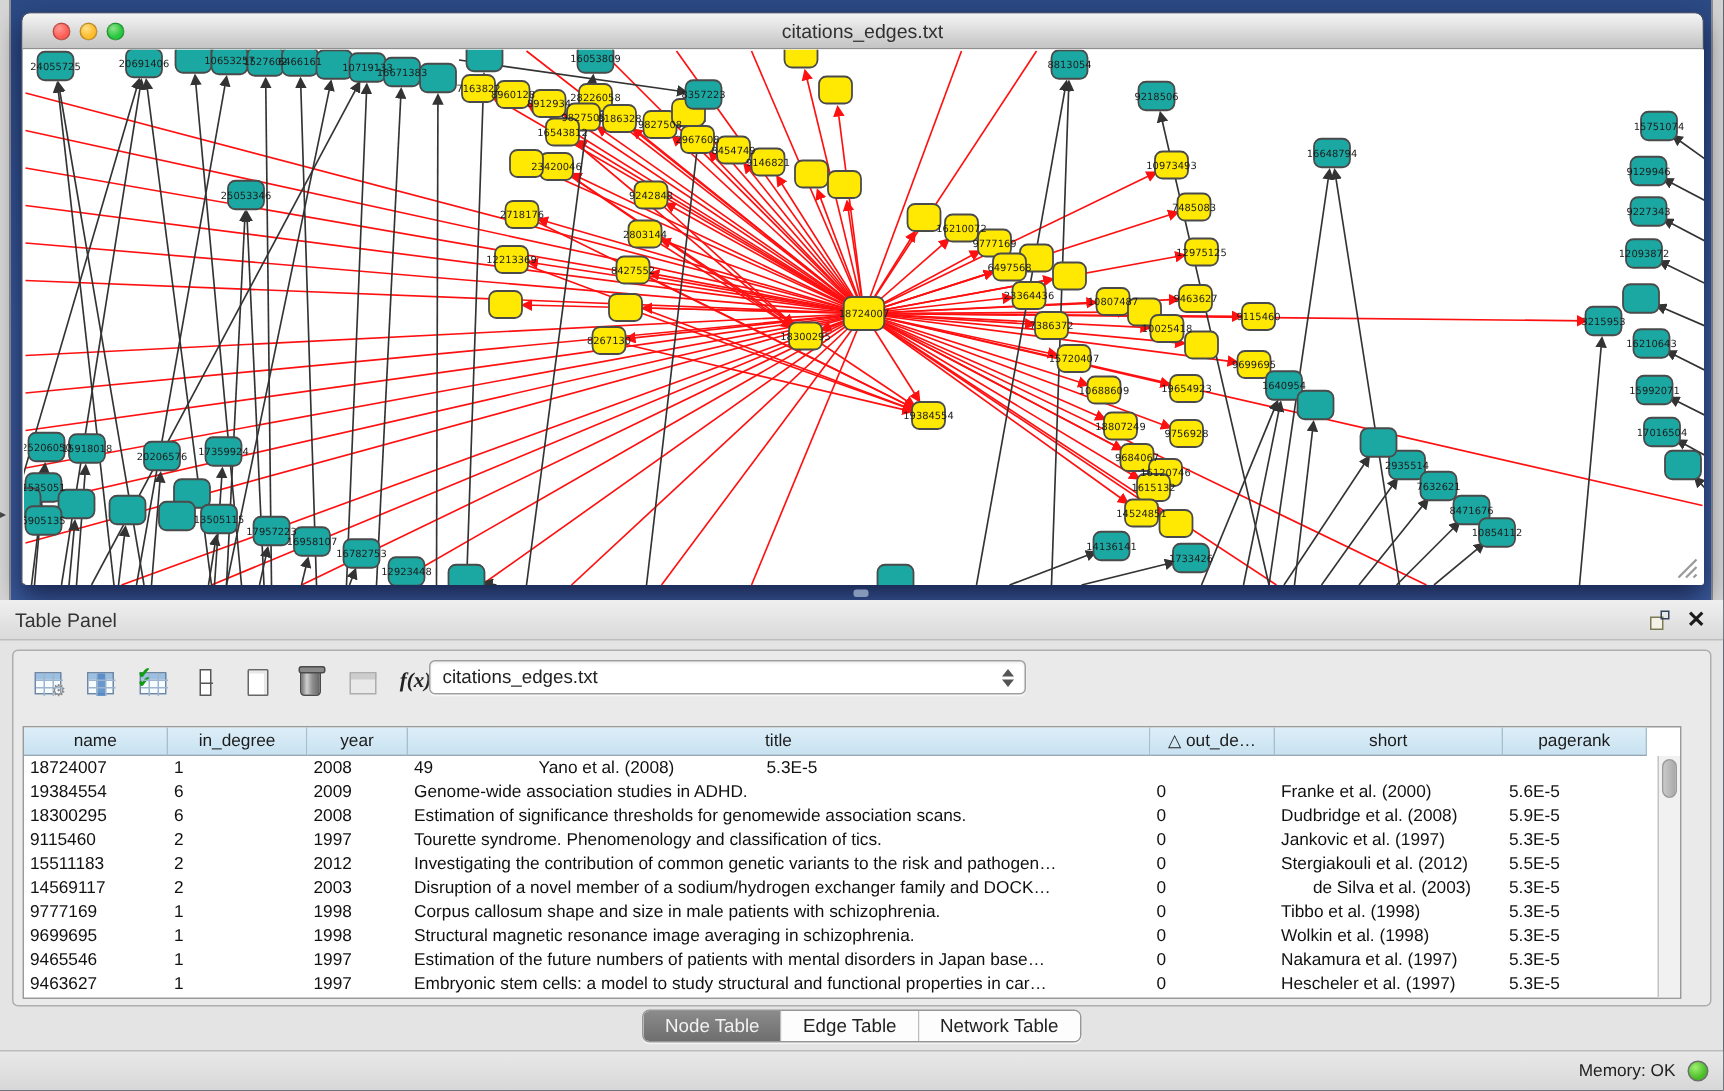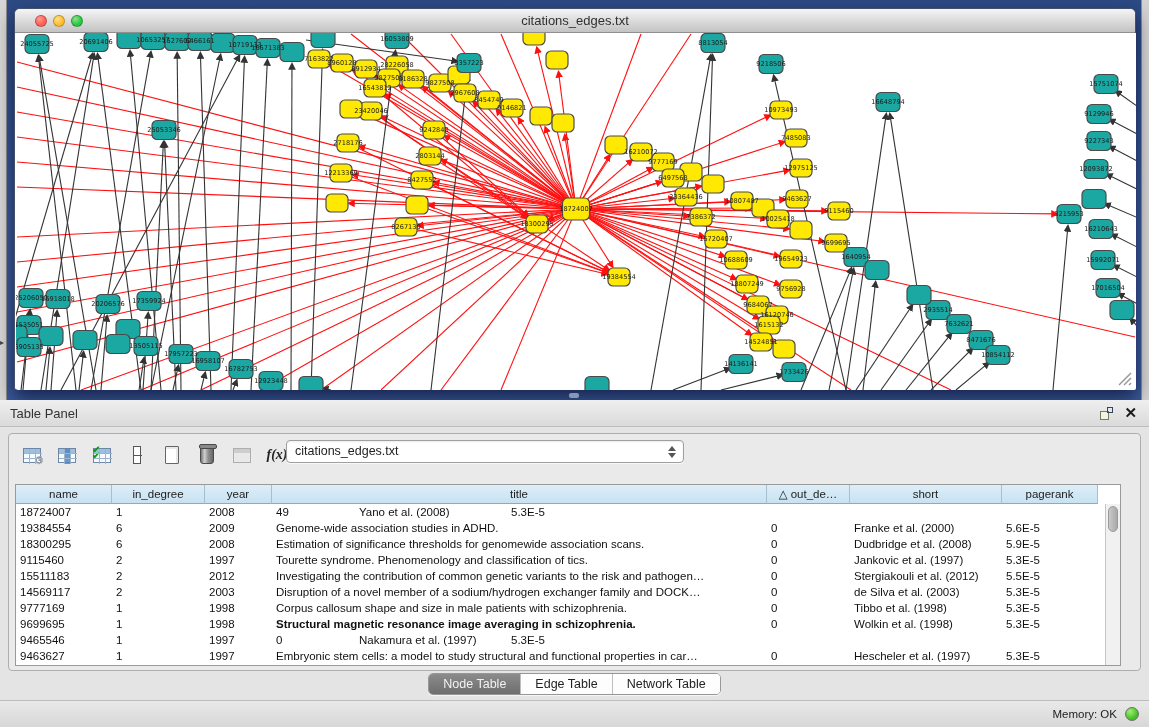--- a/index.html
+++ b/index.html
@@ -581,45 +581,46 @@
               <div class="td" style="width: 83px;">0</div>
               <div class="td" style="width: 152px;">Stergiakouli et al. (2012)</div>
               <div class="td" style="width: 96px;">5.5E-5</div>
             </div>
             <div class="tr">
               <div class="td" style="width: 96px;">14569117</div>
               <div class="td" style="width: 93px;">2</div>
               <div class="td" style="width: 67px;">2003</div>
               <div class="td" style="width: 495px;">Disruption of a novel member of a sodium/hydrogen exchanger family and DOCK…</div>
               <div class="td" style="width: 83px;">0</div>
-              <div class="td" style="width: 152px;">de Silva et al. (2003)</div>
+              <div class="td" style="width: 152px; text-align: center;">de Silva et al. (2003)</div>
               <div class="td" style="width: 96px;">5.3E-5</div>
             </div>
             <div class="tr">
               <div class="td" style="width: 96px;">9777169</div>
               <div class="td" style="width: 93px;">1</div>
               <div class="td" style="width: 67px;">1998</div>
               <div class="td" style="width: 495px;">Corpus callosum shape and size in male patients with schizophrenia.</div>
               <div class="td" style="width: 83px;">0</div>
               <div class="td" style="width: 152px;">Tibbo et al. (1998)</div>
               <div class="td" style="width: 96px;">5.3E-5</div>
             </div>
             <div class="tr">
               <div class="td" style="width: 96px;">9699695</div>
               <div class="td" style="width: 93px;">1</div>
               <div class="td" style="width: 67px;">1998</div>
-              <div class="td" style="width: 495px; font-weight: bold;">Structural magnetic resonance image averaging in schizophrenia.</div>
+              <div class="td" style="width: 495px;">Structural magnetic resonance image averaging in schizophrenia.</div>
               <div class="td" style="width: 83px;">0</div>
               <div class="td" style="width: 152px;">Wolkin et al. (1998)</div>
               <div class="td" style="width: 96px;">5.3E-5</div>
             </div>
             <div class="tr">
               <div class="td" style="width: 96px;">9465546</div>
               <div class="td" style="width: 93px;">1</div>
               <div class="td" style="width: 67px;">1997</div>
+              <div class="td" style="width: 495px;">Estimation of the future numbers of patients with mental disorders in Japan base…</div>
               <div class="td" style="width: 83px;">0</div>
               <div class="td" style="width: 152px;">Nakamura et al. (1997)</div>
               <div class="td" style="width: 96px;">5.3E-5</div>
             </div>
             <div class="tr">
               <div class="td" style="width: 96px;">9463627</div>
               <div class="td" style="width: 93px;">1</div>
               <div class="td" style="width: 67px;">1997</div>
               <div class="td" style="width: 495px;">Embryonic stem cells: a model to study structural and functional properties in car…</div>
               <div class="td" style="width: 83px;">0</div>

